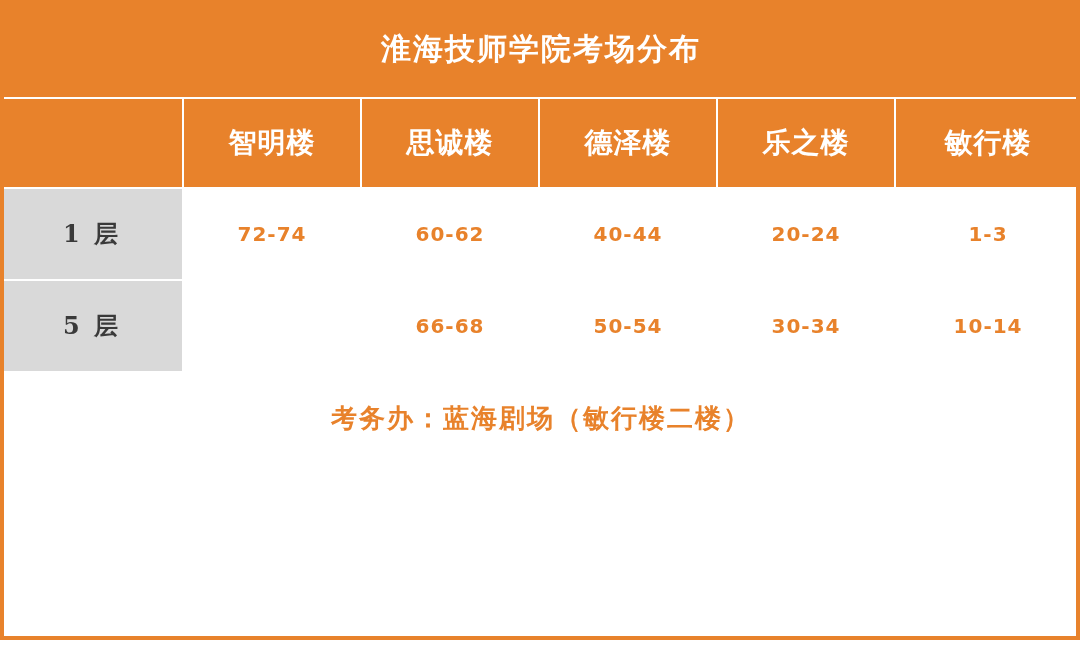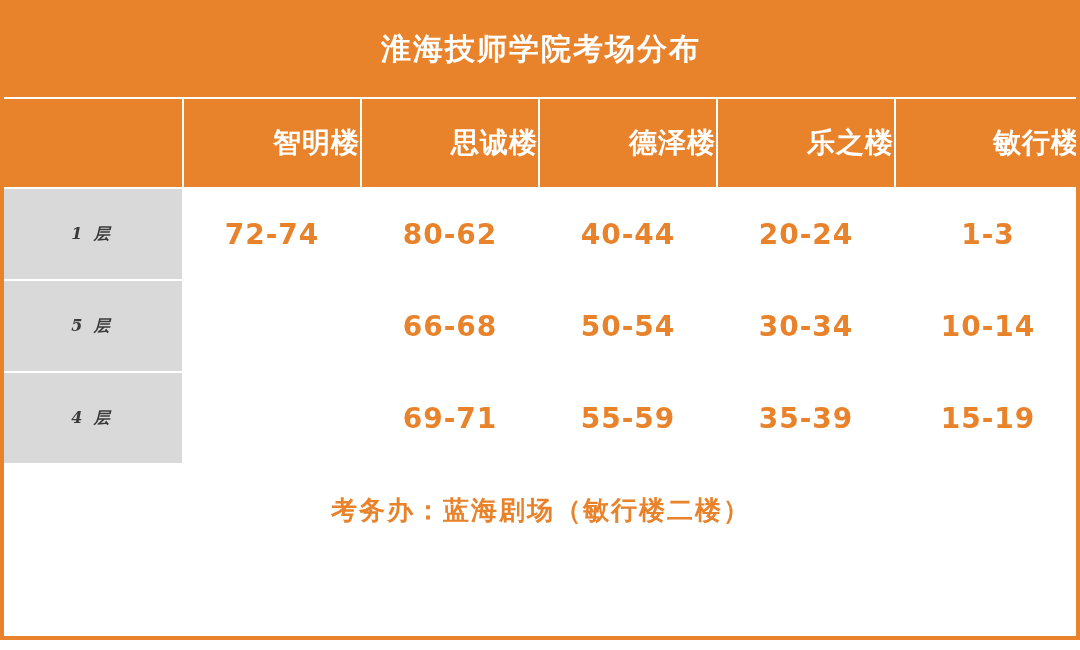--- a/index.html
+++ b/index.html
@@ -41,54 +41,53 @@
     font-family: "DejaVu Serif", "Liberation Serif", serif;
     font-weight: bold;
     font-size: 30px;
     letter-spacing: 2px;
   }
   
   .hdr-cell {
     background: #E8822B;
     color: #ffffff;
     height: 88px;
-    text-align: right;
+    text-align: center;
     vertical-align: middle;
     font-family: "DejaVu Serif", "Liberation Serif", serif;
     font-weight: bold;
     font-size: 28px;
     letter-spacing: 1px;
   }
   .hdr-corner {
     background: #E8822B;
   }
   
   .row-label {
     background: #D9D9D9;
     color: #3a3a3a;
     height: 90px;
     text-align: center;
     vertical-align: middle;
     font-family: "DejaVu Serif", "Liberation Serif", serif;
     font-weight: bold;
-    font-size: 16px;
+    font-size: 24px;
     letter-spacing: 3px;
     border-left: 2px solid #E8822B;
-    font-style: italic;
   }
   
   .data-cell {
     background: #ffffff;
     color: #E8822B;
     height: 90px;
     text-align: center;
     vertical-align: middle;
     font-family: "DejaVu Sans", "Liberation Sans", sans-serif;
     font-weight: bold;
-    font-size: 28px;
+    font-size: 20px;
     letter-spacing: 1px;
     border-color: #E8822B;
   }
   .data-cell.empty {
     color: transparent;
   }
   
   .footer-cell {
     background: #ffffff;
     color: #E8822B;
@@ -136,44 +135,36 @@
         <td class="hdr-cell">智明楼</td>
         <td class="hdr-cell">思诚楼</td>
         <td class="hdr-cell">德泽楼</td>
         <td class="hdr-cell">乐之楼</td>
         <td class="hdr-cell">敏行楼</td>
       </tr>
 
       <tr>
         <td class="row-label">1 层</td>
         <td class="data-cell">72-74</td>
-        <td class="data-cell">80-62</td>
+        <td class="data-cell">60-62</td>
         <td class="data-cell">40-44</td>
         <td class="data-cell">20-24</td>
         <td class="data-cell">1-3</td>
       </tr>
 
 
       <tr>
         <td class="row-label">5 层</td>
         <td class="data-cell empty"></td>
         <td class="data-cell">66-68</td>
         <td class="data-cell">50-54</td>
         <td class="data-cell">30-34</td>
         <td class="data-cell">10-14</td>
       </tr>
 
-      <tr>
-        <td class="row-label">4 层</td>
-        <td class="data-cell empty"></td>
-        <td class="data-cell">69-71</td>
-        <td class="data-cell">55-59</td>
-        <td class="data-cell">35-39</td>
-        <td class="data-cell">15-19</td>
-      </tr>
 
       <tr>
         <td class="footer-cell" colspan="6">考务办：蓝海剧场（敏行楼二楼）</td>
       </tr>
     </tbody>
   </table>
 
   <div class="frame frame-left"></div>
   <div class="frame frame-right"></div>
   <div class="frame frame-top"></div>

